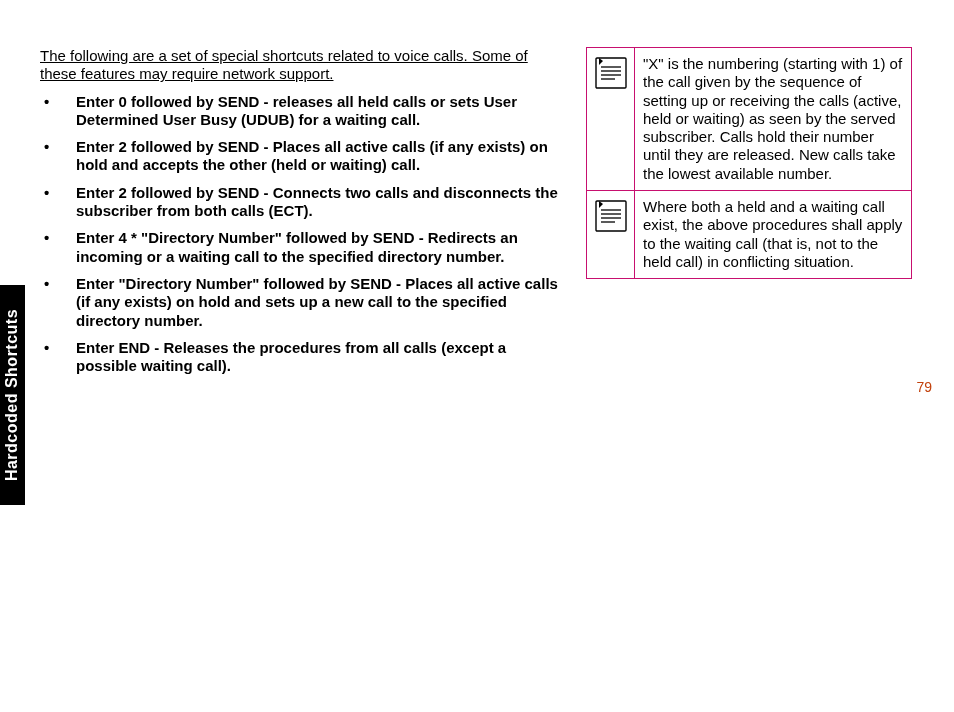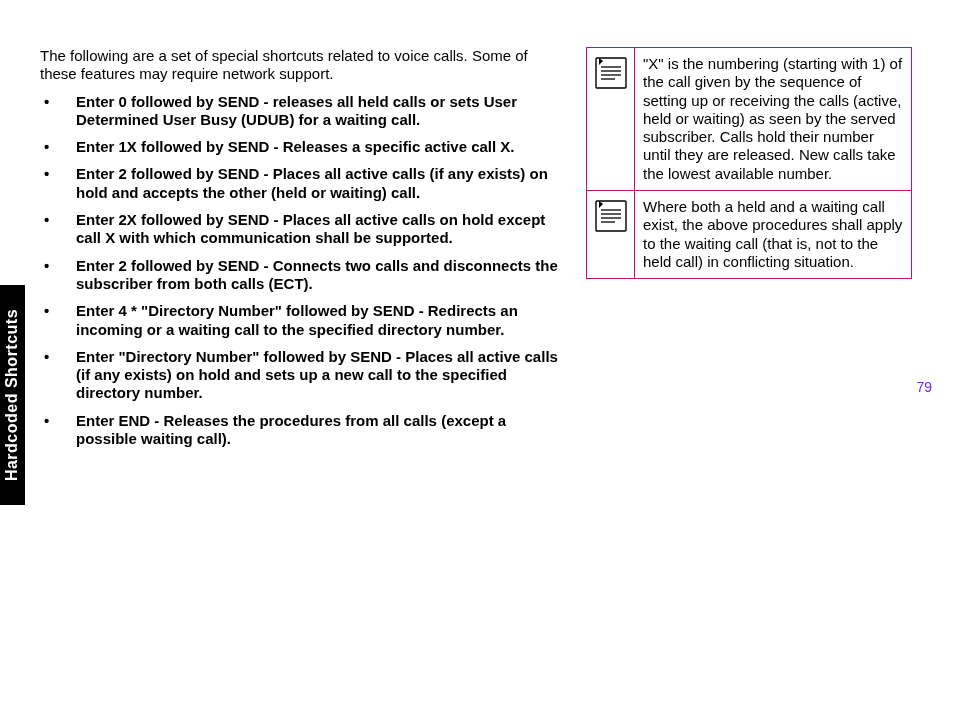--- a/index.html
+++ b/index.html
@@ -43,20 +43,21 @@
     }
     .left-col {
       width: 520px;
     }
     .right-col {
       width: 326px;
     }
     .intro {
       margin-bottom: 9px;
       line-height: 1.22;
+      text-decoration: underline;
     }
     .bullets {
       list-style: none;
       font-weight: bold;
     }
     .bullets li {
       position: relative;
       padding-left: 36px;
       margin-bottom: 9px;
       line-height: 1.22;
@@ -89,41 +90,39 @@
     .note-icon {
       width: 34px;
       height: 34px;
       display: inline-block;
     }
     .note-icon svg { display: block; }
     .page-number {
       position: absolute;
       right: 22px;
       top: 379px;
-      color: #6d28d9;
+      color: #c2410c;
       font-size: 14px;
     }
   </style>
 </head>
 <body>
 
 <div class="side-tab">
   <span class="side-tab-text">Hardcoded Shortcuts</span>
 </div>
 
 <div class="page-number">79</div>
 
 <div class="page-wrap">
   <div class="left-col">
     <p class="intro"> The following are a set of special shortcuts related to voice calls. Some of these features may require network support.</p>
     <ul class="bullets">
       <li>Enter 0 followed by SEND - releases all held calls or sets User Determined User Busy (UDUB) for a waiting call.</li>
-      <li>Enter 1X followed by SEND - Releases a specific active call X.</li>
       <li>Enter 2 followed by SEND - Places all active calls (if any exists) on hold and accepts the other (held or waiting) call.</li>
-      <li>Enter 2X followed by SEND - Places all active calls on hold except call X with which communication shall be             supported.</li>
       <li>Enter 2 followed by SEND - Connects two calls and disconnects the subscriber from both calls (ECT).</li>
       <li>Enter 4 * "Directory Number" followed by SEND - Redirects an incoming or a waiting call to the specified directory number.</li>
       <li>Enter "Directory Number" followed by SEND - Places all active calls (if any exists) on hold and sets up a new call to the specified directory number.</li>
       <li>Enter END - Releases the procedures from all calls (except a possible waiting call).</li>
     </ul>
   </div>
   <div class="right-col">
     <table class="note-table">
       <tbody>
           <tr>

